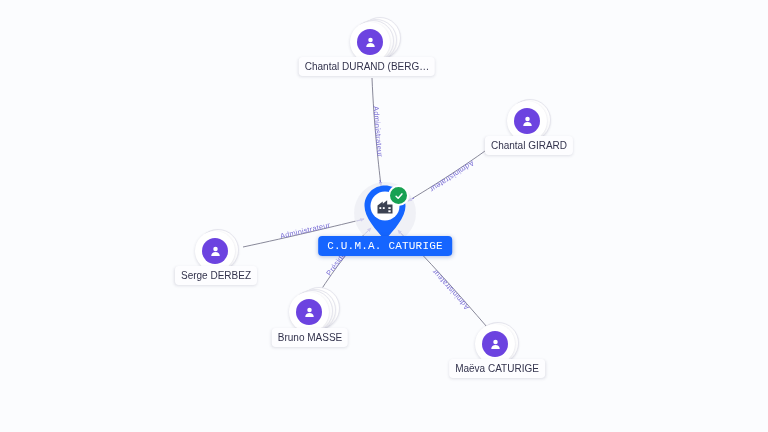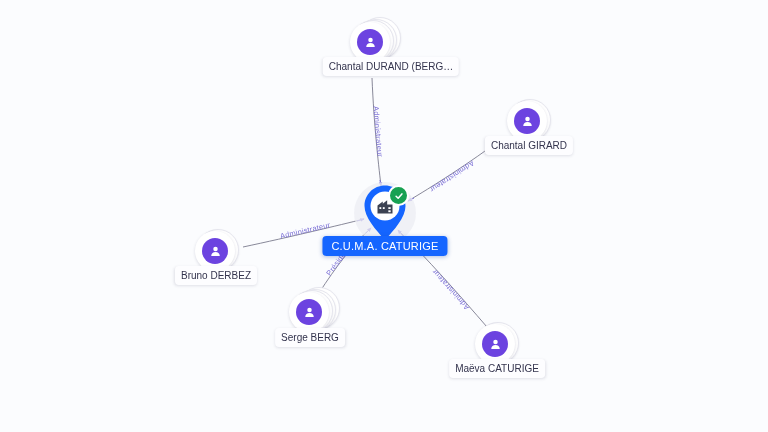--- a/index.html
+++ b/index.html
@@ -133,20 +133,21 @@
     transform: translate(-50%, 0);
     white-space: nowrap;
     background: #1565ff;
     color: #ffffff;
     font-size: 11px;
     line-height: 14px;
     letter-spacing: .2px;
     padding: 3px 9px;
     border-radius: 4px;
     box-shadow: 0 1px 4px rgba(20,60,160,0.32);
+    font-family: Liberation Mono, monospace;
   }
   .edge-label {
     font-family: "Liberation Sans", sans-serif;
     font-size: 7.5px;
     fill: #7b6fd6;
     letter-spacing: .2px;
   }
 </style>
 </head>
 <body>
@@ -207,21 +208,21 @@
       <div class="stack-c s1"></div>
       <div class="avatar-disc">
         <div class="avatar-inner">
           <svg width="15" height="15" viewBox="0 0 24 24" fill="#ffffff">
             <circle cx="12" cy="8" r="3.6"></circle>
             <path d="M5.2 19c0-3.6 3-6.1 6.8-6.1s6.8 2.5 6.8 6.1z"></path>
           </svg>
         </div>
       </div>
     </div>
-    <div class="node-label" style="left:367px; top:57px;margin-left:24px;">Chantal DURAND (BERG…</div>
+    <div class="node-label" style="left:367px; top:57px;">Chantal DURAND (BERG…</div>
   </div>
 
   <div class="node">
     <div class="avatar-wrap" style="left:529px; top:122px;">
       <div class="stack-c s1"></div>
       <div class="avatar-disc">
         <div class="avatar-inner">
           <svg width="15" height="15" viewBox="0 0 24 24" fill="#ffffff">
             <circle cx="12" cy="8" r="3.6"></circle>
             <path d="M5.2 19c0-3.6 3-6.1 6.8-6.1s6.8 2.5 6.8 6.1z"></path>
@@ -237,38 +238,38 @@
       <div class="stack-c s1"></div>
       <div class="avatar-disc">
         <div class="avatar-inner">
           <svg width="15" height="15" viewBox="0 0 24 24" fill="#ffffff">
             <circle cx="12" cy="8" r="3.6"></circle>
             <path d="M5.2 19c0-3.6 3-6.1 6.8-6.1s6.8 2.5 6.8 6.1z"></path>
           </svg>
         </div>
       </div>
     </div>
-    <div class="node-label" style="left:216px; top:266px;">Bruno DERBEZ</div>
+    <div class="node-label" style="left:216px; top:266px;">Serge DERBEZ</div>
   </div>
 
   <div class="node">
     <div class="avatar-wrap" style="left:311px; top:313px;">
       <div class="stack-c s3"></div>
       <div class="stack-c s2"></div>
       <div class="stack-c s1"></div>
       <div class="avatar-disc">
         <div class="avatar-inner">
           <svg width="15" height="15" viewBox="0 0 24 24" fill="#ffffff">
             <circle cx="12" cy="8" r="3.6"></circle>
             <path d="M5.2 19c0-3.6 3-6.1 6.8-6.1s6.8 2.5 6.8 6.1z"></path>
           </svg>
         </div>
       </div>
     </div>
-    <div class="node-label" style="left:310px; top:328px;">Serge BERG</div>
+    <div class="node-label" style="left:310px; top:328px;">Bruno MASSE</div>
   </div>
 
   <div class="node">
     <div class="avatar-wrap" style="left:497px; top:345px;">
       <div class="stack-c s1"></div>
       <div class="avatar-disc">
         <div class="avatar-inner">
           <svg width="15" height="15" viewBox="0 0 24 24" fill="#ffffff">
             <circle cx="12" cy="8" r="3.6"></circle>
             <path d="M5.2 19c0-3.6 3-6.1 6.8-6.1s6.8 2.5 6.8 6.1z"></path>

